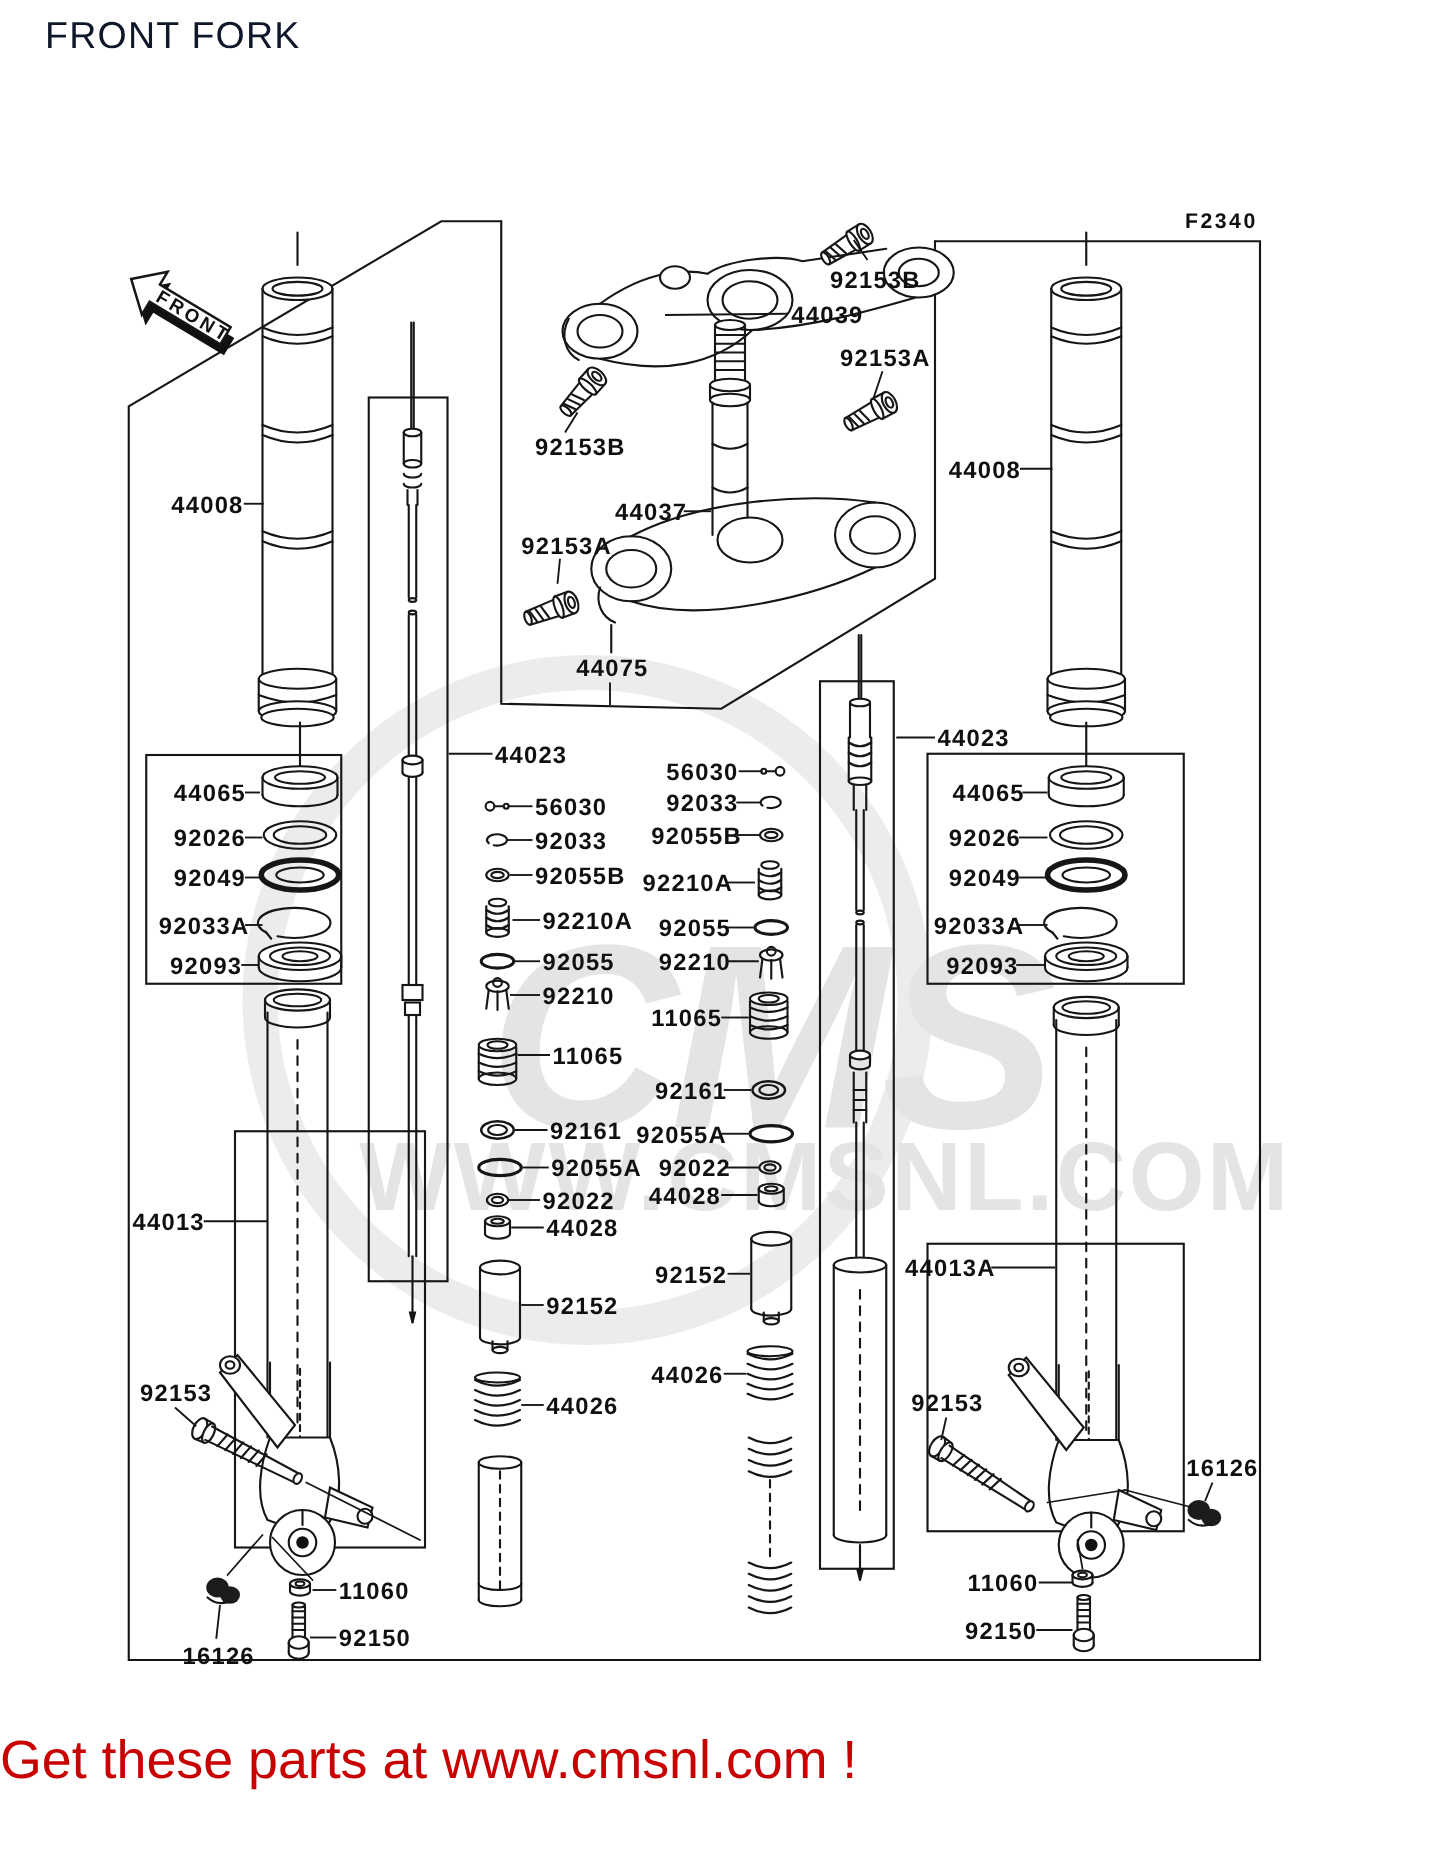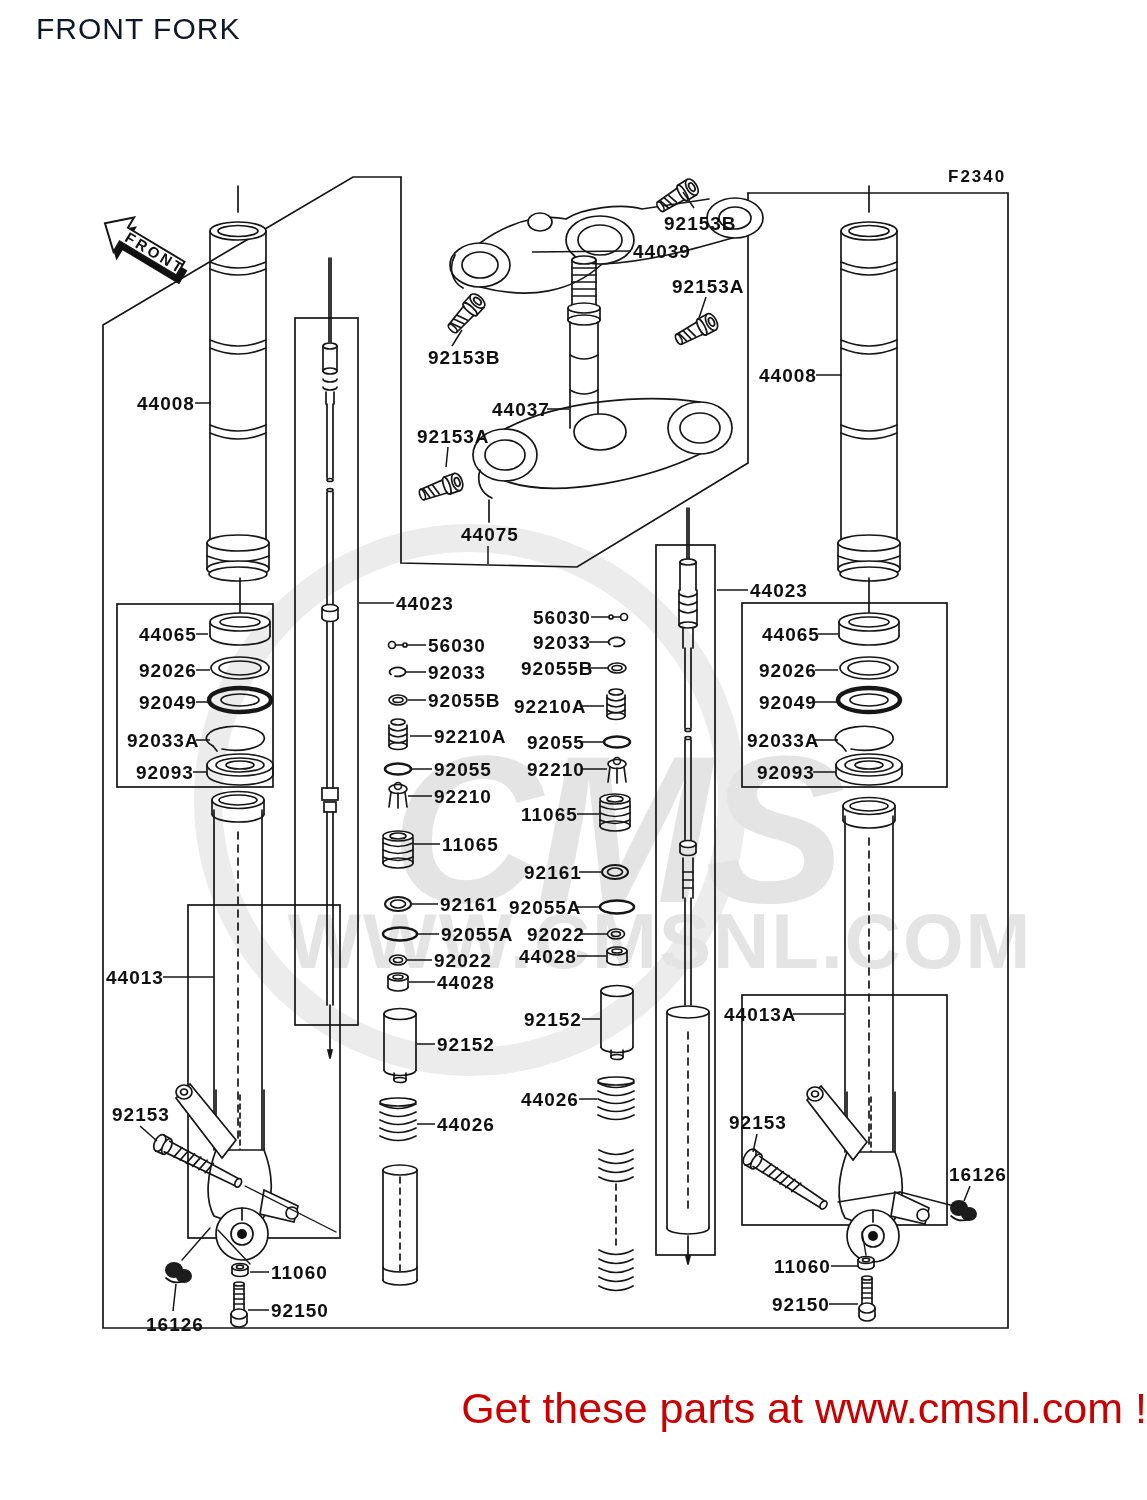--- a/index.html
+++ b/index.html
@@ -1,20 +1,20 @@
 <!DOCTYPE html>
 <html><head>
 <meta charset="utf-8">
 <style>
   html,body{margin:0;padding:0;}
   body{width:1147px;height:1500px;background:#ffffff;position:relative;
        font-family:"Liberation Sans",sans-serif;overflow:hidden;}
   #page-title{position:absolute;left:24px;top:12px;font-size:30px;color:#0f172a;
        letter-spacing:1px;margin-left:12px;}
-  #footer-banner{position:absolute;left:0;top:1384px;width:100%;text-align:right;
+  #footer-banner{position:absolute;left:0;top:1384px;width:100%;text-align:left;
        font-size:43px;color:#c80000;}
   #diagram{position:absolute;left:0;top:0;}
   .part-label{font-family:"Liberation Sans",sans-serif;font-weight:bold;font-size:19px;
        letter-spacing:1px;fill:#101010;}
   .figcode{font-family:"Liberation Sans",sans-serif;font-weight:bold;font-size:17px;
        letter-spacing:2px;fill:#101010;}
   .wmbig{font-family:"Liberation Sans",sans-serif;font-weight:bold;font-style:italic;
        font-size:210px;letter-spacing:-6px;}
   .wmsmall{font-family:"Liberation Sans",sans-serif;font-weight:bold;font-size:78px;
        letter-spacing:2px;}

